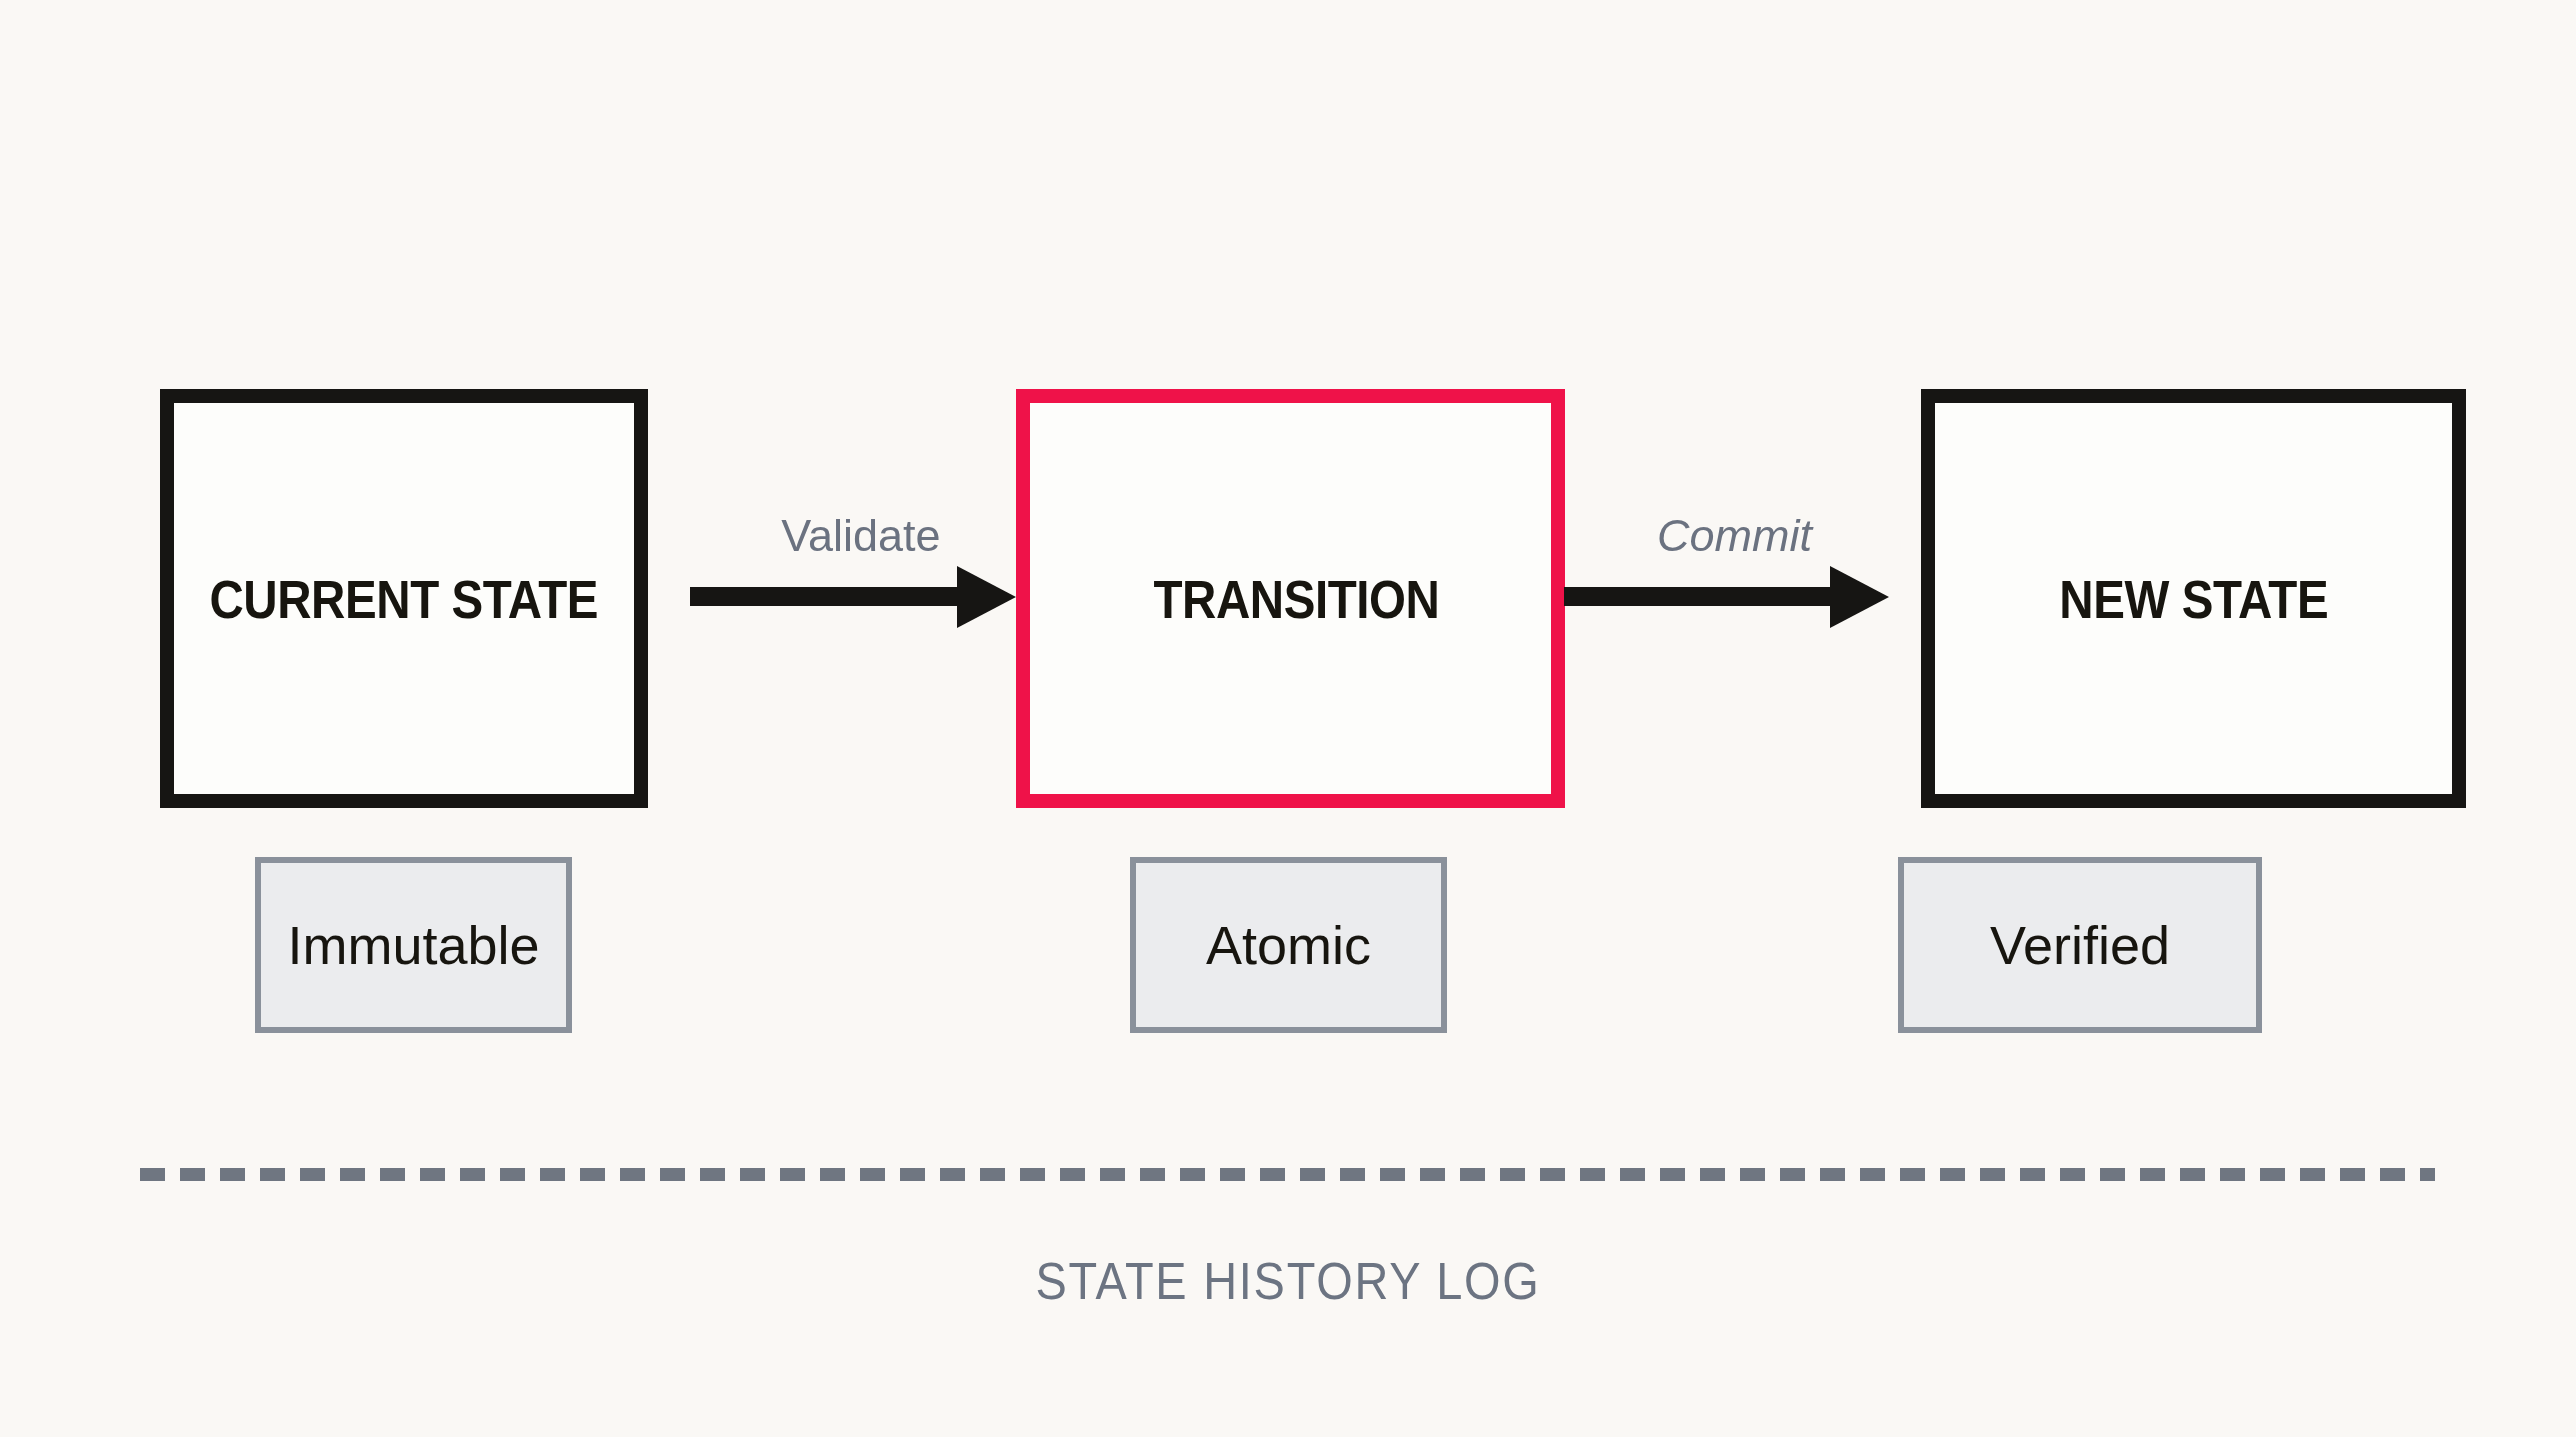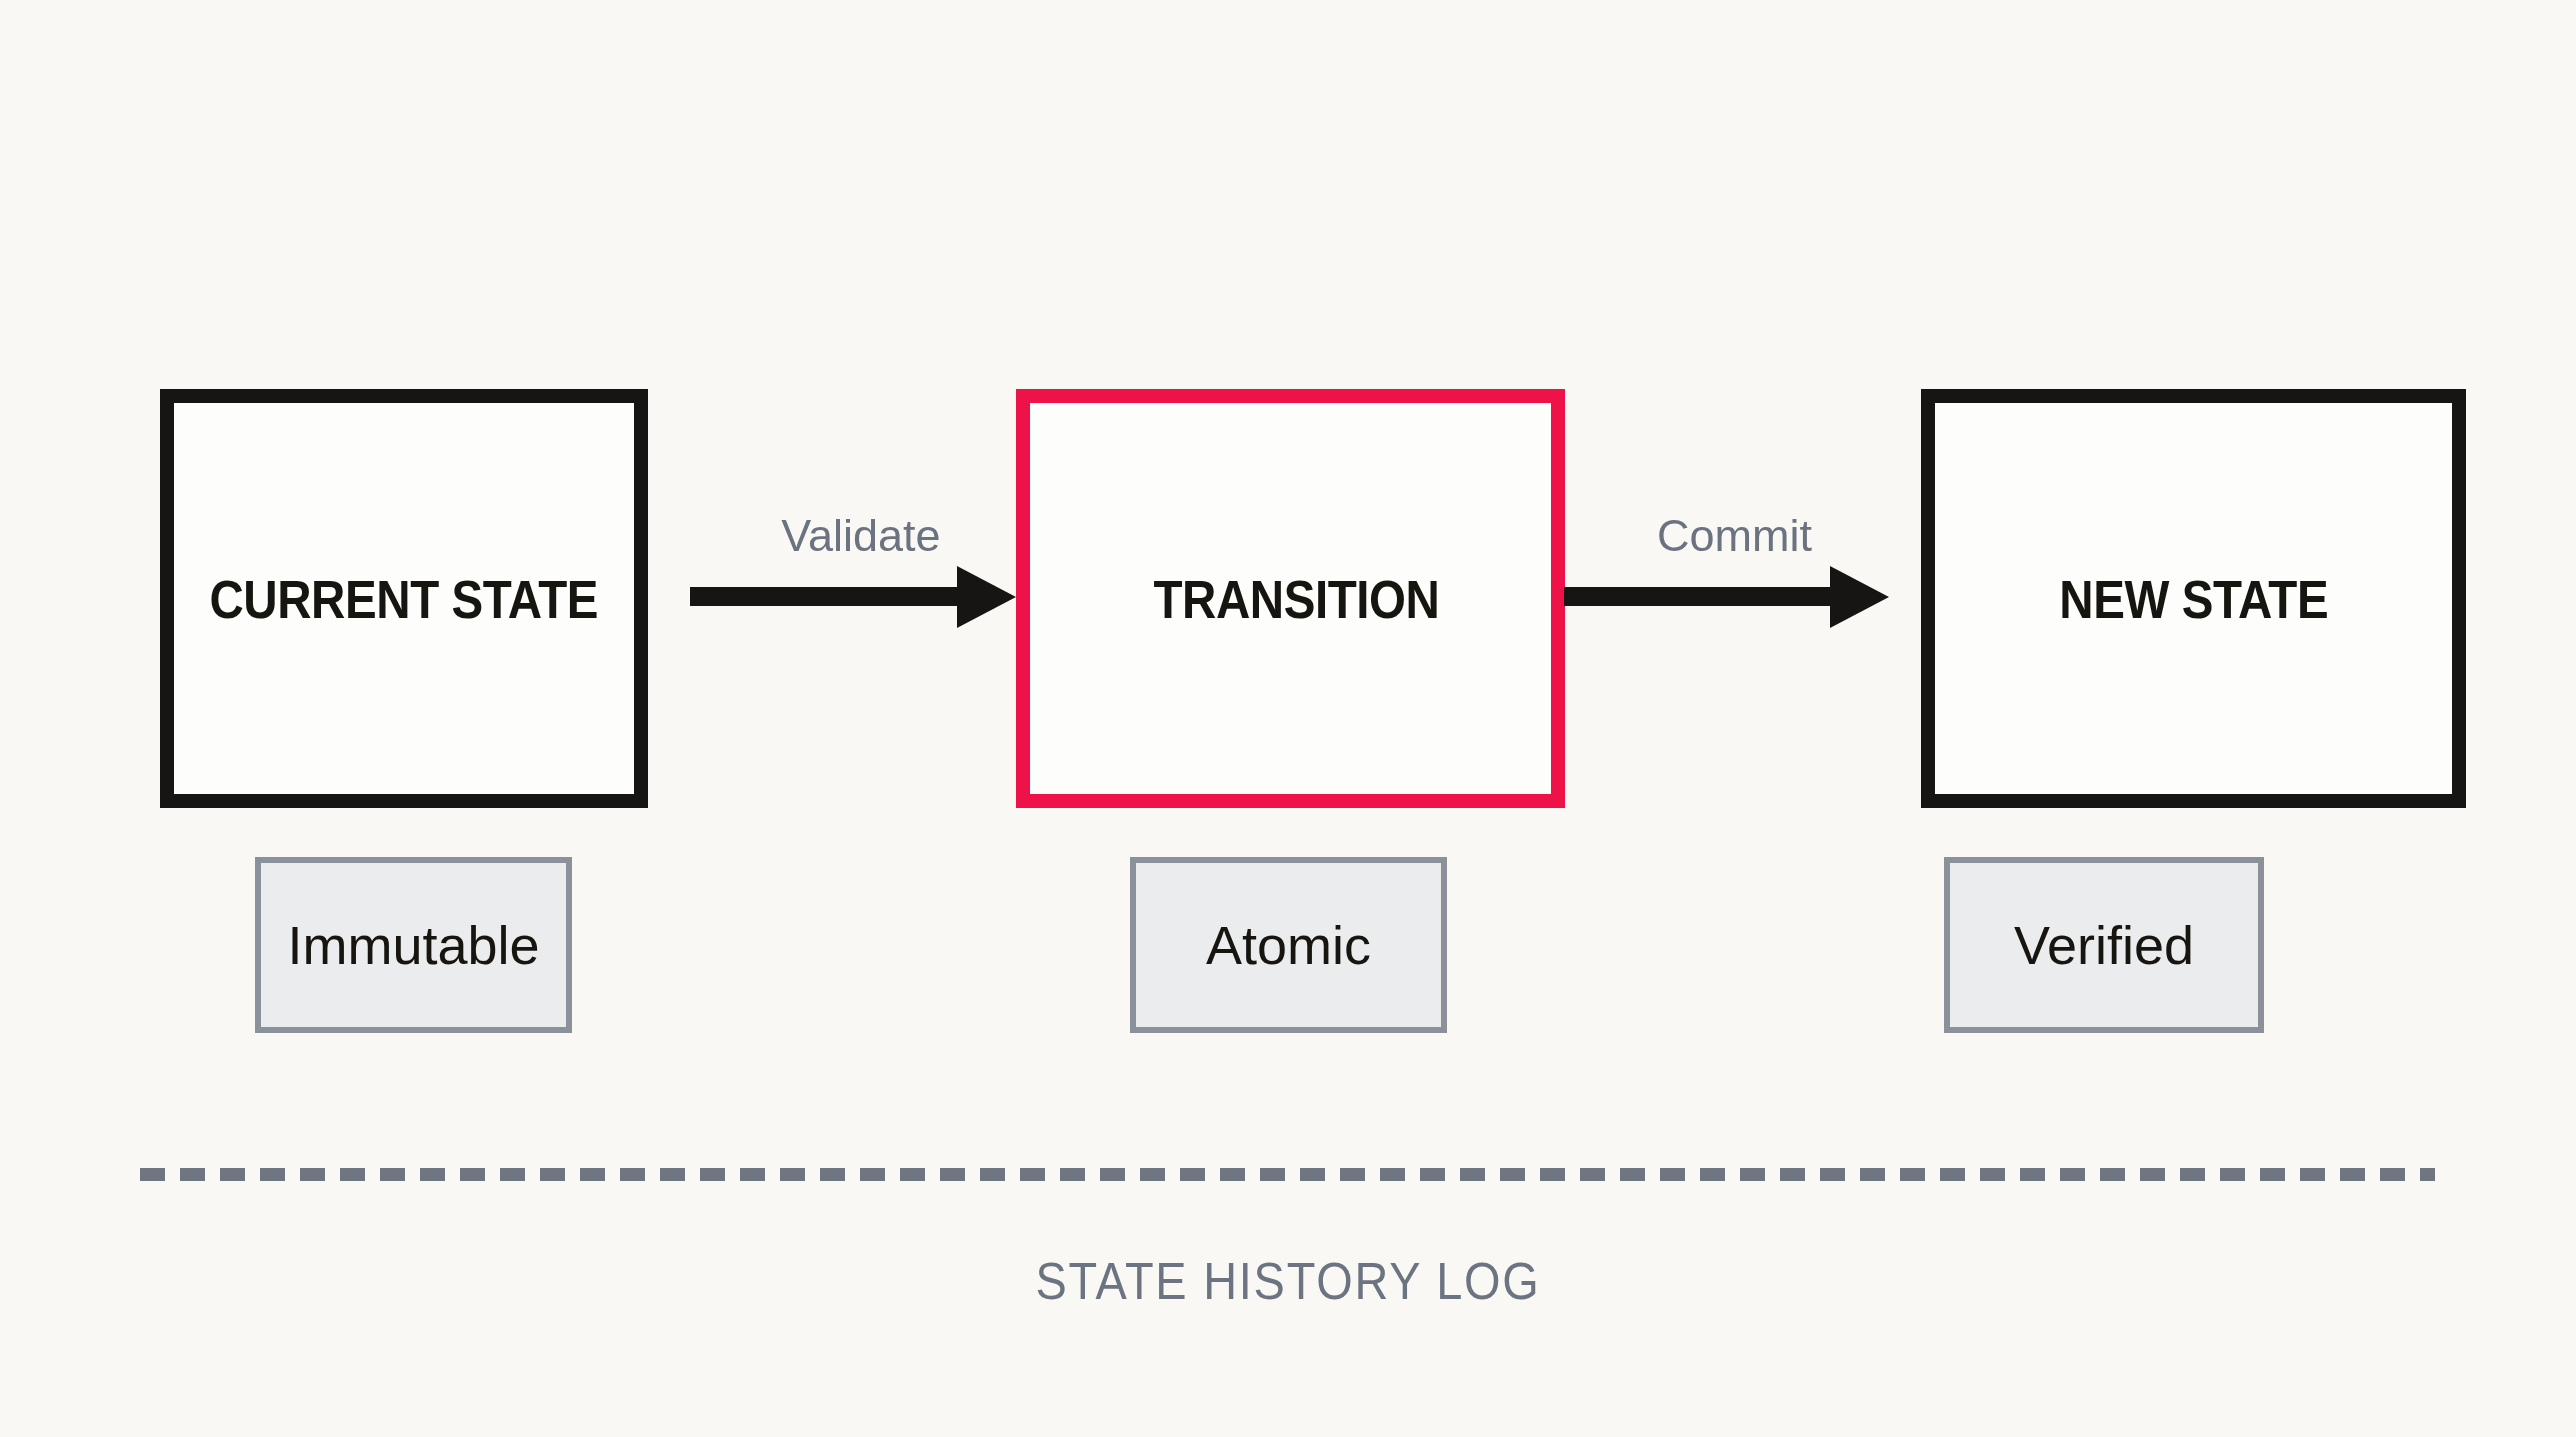--- a/index.html
+++ b/index.html
@@ -32,21 +32,21 @@
     color: #17150F;
     letter-spacing: -0.5px;
     transform: scaleX(0.88);
     transform-origin: center;
     white-space: nowrap;
   }
 
   
   .edge { position: absolute; top: 389px; height: 419px; }
   .edge-1 { left: 690px;  width: 326px; }
-  .edge-2 { left: 1564px; width: 325px; }
+  .edge-2 { left: 1564px; width: 325px; font-style: italic; }
   .edge-label {
     position: absolute;
     top: 118px;           
     left: 16px; right: 0;
     height: 58px;
     line-height: 58px;
     text-align: center;
     font-size: 45px;
     color: #6B7280;
   }
@@ -76,21 +76,21 @@
     background: #EBECEE;
     border: 6.6px solid #8A919B;
     display: flex;
     align-items: center;
     justify-content: center;
     font-size: 54px;
     color: #17150F;
   }
   .badge-1 { left: 255px;  width: 317px; }
   .badge-2 { left: 1130px; width: 317px; }
-  .badge-3 { left: 1944px; width: 320px; }
+  .badge-3 { left: 1898px; width: 364px; }
 
   
   .history-divider {
     position: absolute;
     top: 1168px;
     left: 140px;
     width: 2295px;
     height: 13px;
     background: repeating-linear-gradient(90deg,
       #6F7681 0px, #6F7681 25px,

